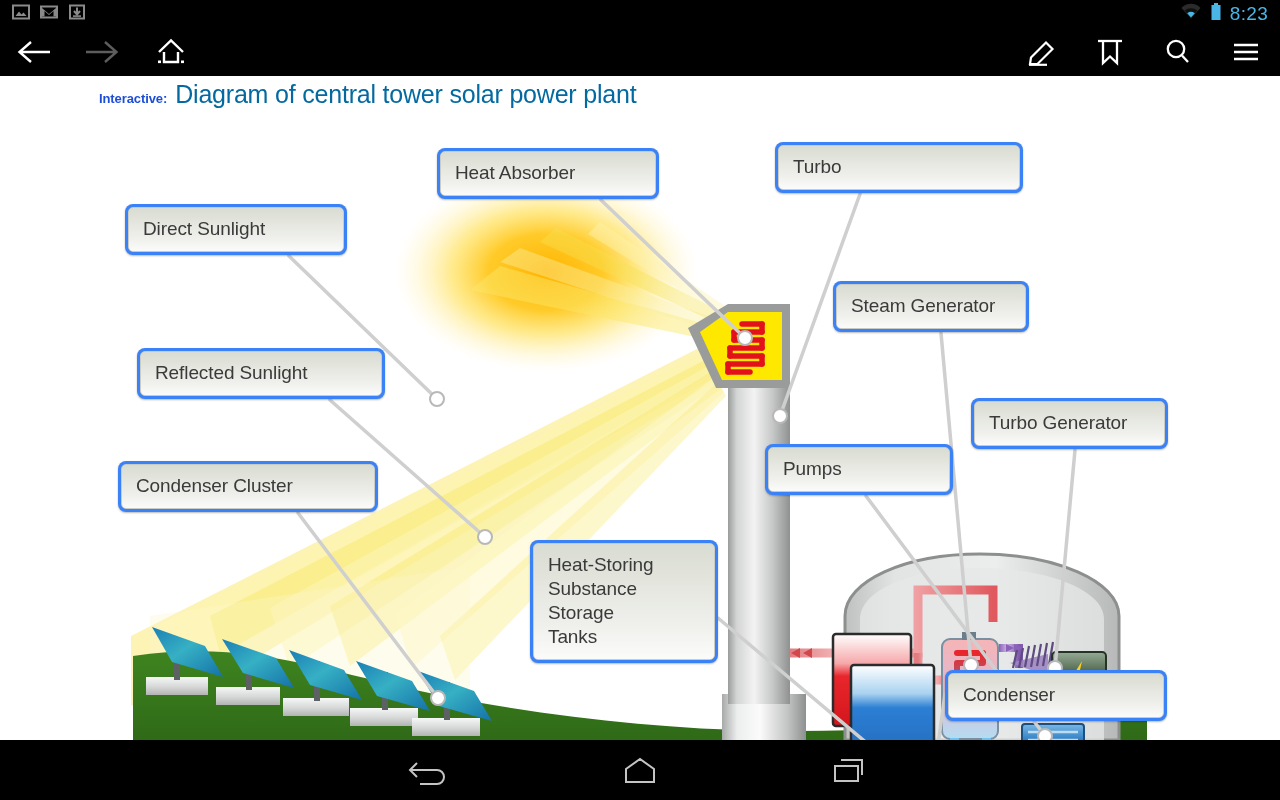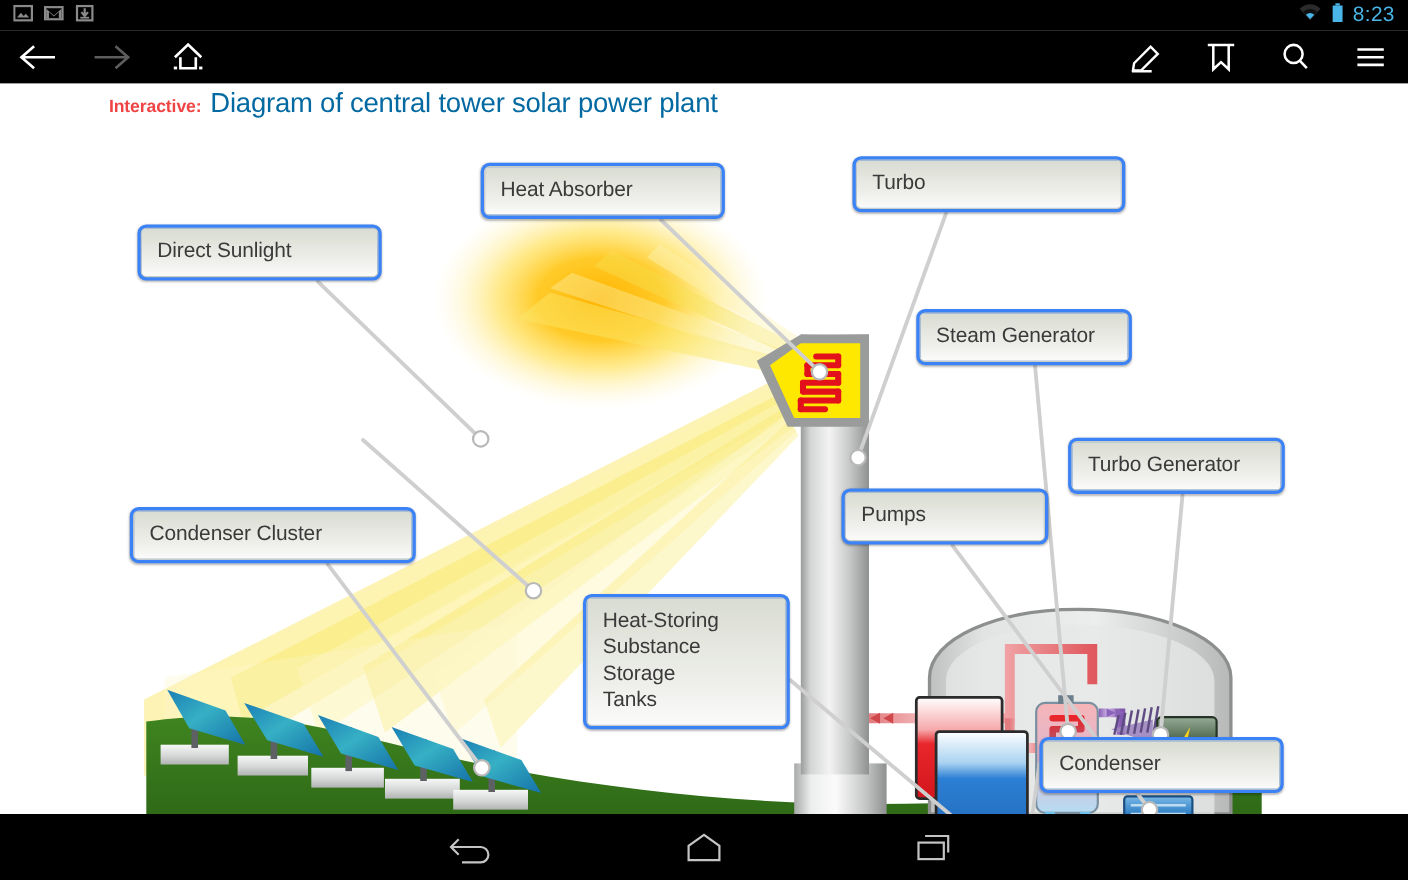--- a/index.html
+++ b/index.html
@@ -41,21 +41,21 @@
 
   
   .page {
     position: absolute; left: 0; top: 76px; width: 1280px; height: 664px;
     background: #fff; overflow: hidden;
   }
   .caption {
     position: absolute; left: 99px; top: 4px; display: flex; align-items: baseline;
   }
   .caption-kicker {
-    font-size: 16px; font-weight: bold; color: #ef4444; letter-spacing: -.1px;
+    font-size: 13px; font-weight: bold; color: #1d4ed8; letter-spacing: -.1px;
   }
   .caption-title {
     font-size: 25px; color: #0369a1; margin-left: 8px; letter-spacing: -.2px;
   }
 
   
   .diagram {
     position: absolute; left: 0; top: 0; width: 1280px; height: 664px;
   }
   .diagram svg { position: absolute; left: 0; top: 0; }
@@ -479,20 +479,23 @@
       </div>
       <div class="callout" style="left:775px;top:66px;width:248px;">
         <div class="callout-inner">Turbo</div>
       </div>
       <div class="callout" style="left:833px;top:205px;width:196px;">
         <div class="callout-inner">Steam Generator</div>
       </div>
       <div class="callout" style="left:125px;top:128px;width:222px;">
         <div class="callout-inner">Direct Sunlight</div>
       </div>
+      <div class="callout" style="left:137px;top:272px;width:248px;">
+        <div class="callout-inner">Reflected Sunlight</div>
+      </div>
       <div class="callout" style="left:971px;top:322px;width:197px;">
         <div class="callout-inner">Turbo Generator</div>
       </div>
       <div class="callout" style="left:765px;top:368px;width:188px;">
         <div class="callout-inner">Pumps</div>
       </div>
       <div class="callout" style="left:118px;top:385px;width:260px;">
         <div class="callout-inner">Condenser Cluster</div>
       </div>
       <div class="callout" style="left:530px;top:464px;width:188px;">

